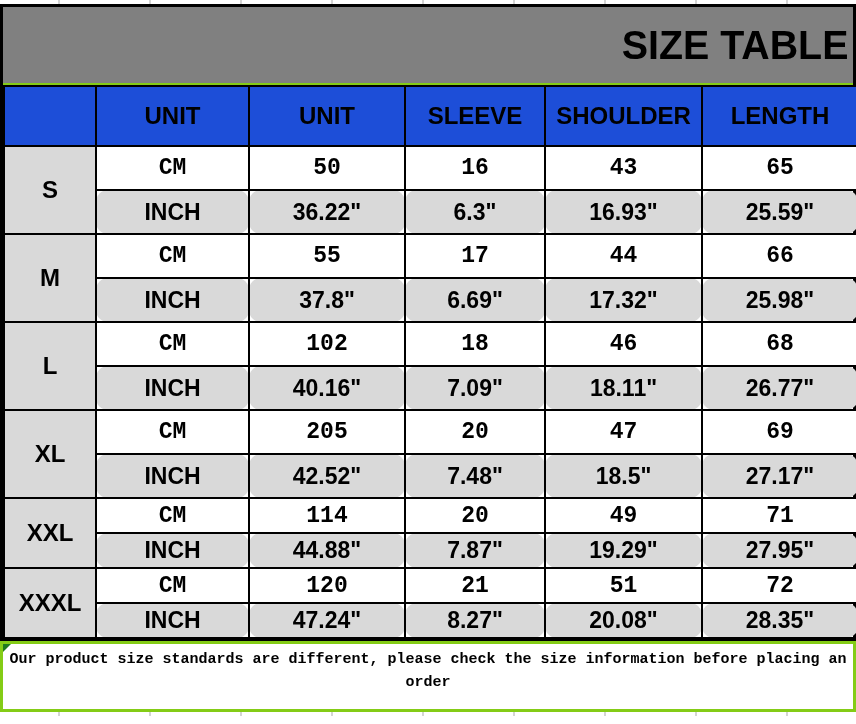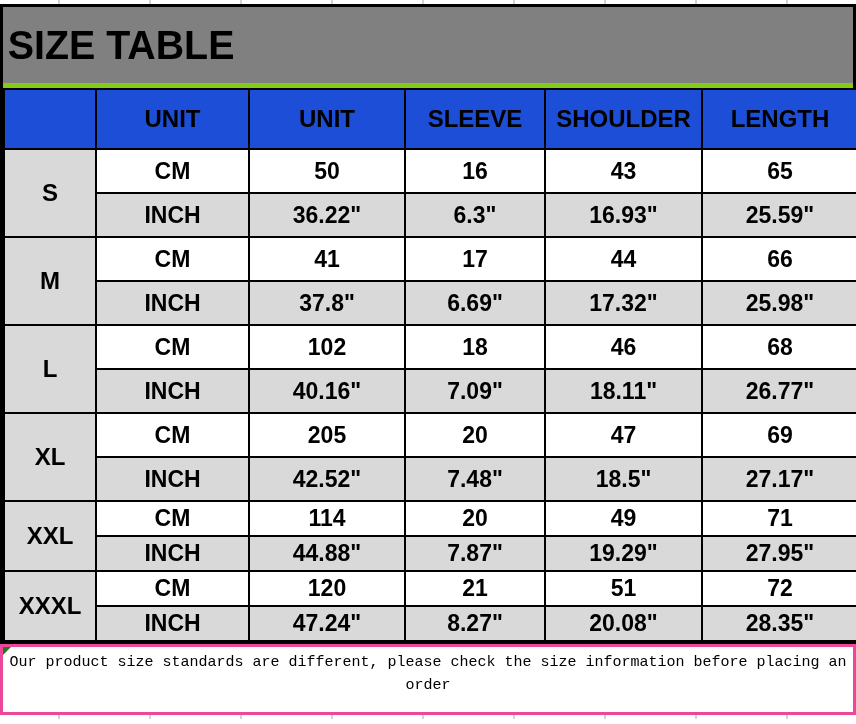--- a/index.html
+++ b/index.html
@@ -7,48 +7,48 @@
     width:856px; height:724px; background:#ffffff; overflow:hidden;
     font-family:"Liberation Sans", sans-serif; color:#000;
   }
   .strip {
     height:4px;
     background-image:repeating-linear-gradient(90deg, #ffffff 0px, #ffffff 89px, #d4d4d4 89px, #d4d4d4 91px);
     background-position:-31px 0;
   }
   .sheet { border:3px solid #000; border-bottom-width:2px; }
   .titlebar {
-    background:#808080; height:76px; border-bottom:5px solid #84cc16;
-    display:flex; align-items:center; justify-content:flex-start;
+    background:#808080; height:76px; border-bottom:2px solid #84cc16;
+    display:flex; align-items:center; justify-content:flex-end;
   }
   .titlebar span {
     font-size:41px; font-weight:bold; letter-spacing:0px;
     transform:scaleX(0.96); white-space:nowrap;
   }
   table { border-collapse:collapse; table-layout:fixed; width:100%; }
   td {
     border:2px solid #000; text-align:center; vertical-align:middle;
     font-weight:bold; font-size:23px; padding:0; overflow:hidden; white-space:nowrap;
   }
   tr.hdr td { height:58px; background:#1d4ed8; font-size:24px; }
   td.diag {
     background:
       linear-gradient(to bottom right,
         #ffffff 0%, #ffffff calc(50% - 1px),
         #3a3a3a calc(50% - 1px), #3a3a3a calc(50% + 1px),
         #ffffff calc(50% + 1px), #ffffff 100%);
   }
   td.size { background:#d9d9d9; font-size:24px; }
-  tr.cm td.v { background:#ffffff; }
-  tr.inch td.v { background:#d9d9d9; }
+  tr.cm td.v { background:#ffffff;font-family:Liberation Mono, monospace; }
+  tr.inch td.v { background:#d9d9d9;border-radius:12px; }
   tr.lg td.v { height:42px; }
   tr.sm td.v { height:33px; }
   .note {
-    position:relative; border:3px solid #ec4899; height:61px;
-    font-family:"Liberation Mono", monospace; font-weight:normal;
+    position:relative; border:3px solid #84cc16; height:61px;
+    font-family:"Liberation Mono", monospace; font-weight:bold;
     font-size:15px; line-height:1.55; text-align:center;
     padding:4px 6px 0 6px; box-sizing:content-box;
   }
   .note .corner {
     position:absolute; top:0; left:0; width:0; height:0;
     border-top:8px solid #1f7a1f; border-right:8px solid transparent;
   }
 </style>
 </head>
 <body>
@@ -92,21 +92,21 @@
       <td class="v">INCH</td>
       <td class="v">36.22"</td>
       <td class="v">6.3"</td>
       <td class="v">16.93"</td>
       <td class="v">25.59"</td>
     </tr>
 
     <tr class="cm lg">
       <td class="size" rowspan="2">M</td>
       <td class="v">CM</td>
-      <td class="v">41</td>
+      <td class="v">55</td>
       <td class="v">17</td>
       <td class="v">44</td>
       <td class="v">66</td>
     </tr>
     <tr class="inch lg">
       <td class="v">INCH</td>
       <td class="v">37.8"</td>
       <td class="v">6.69"</td>
       <td class="v">17.32"</td>
       <td class="v">25.98"</td>

